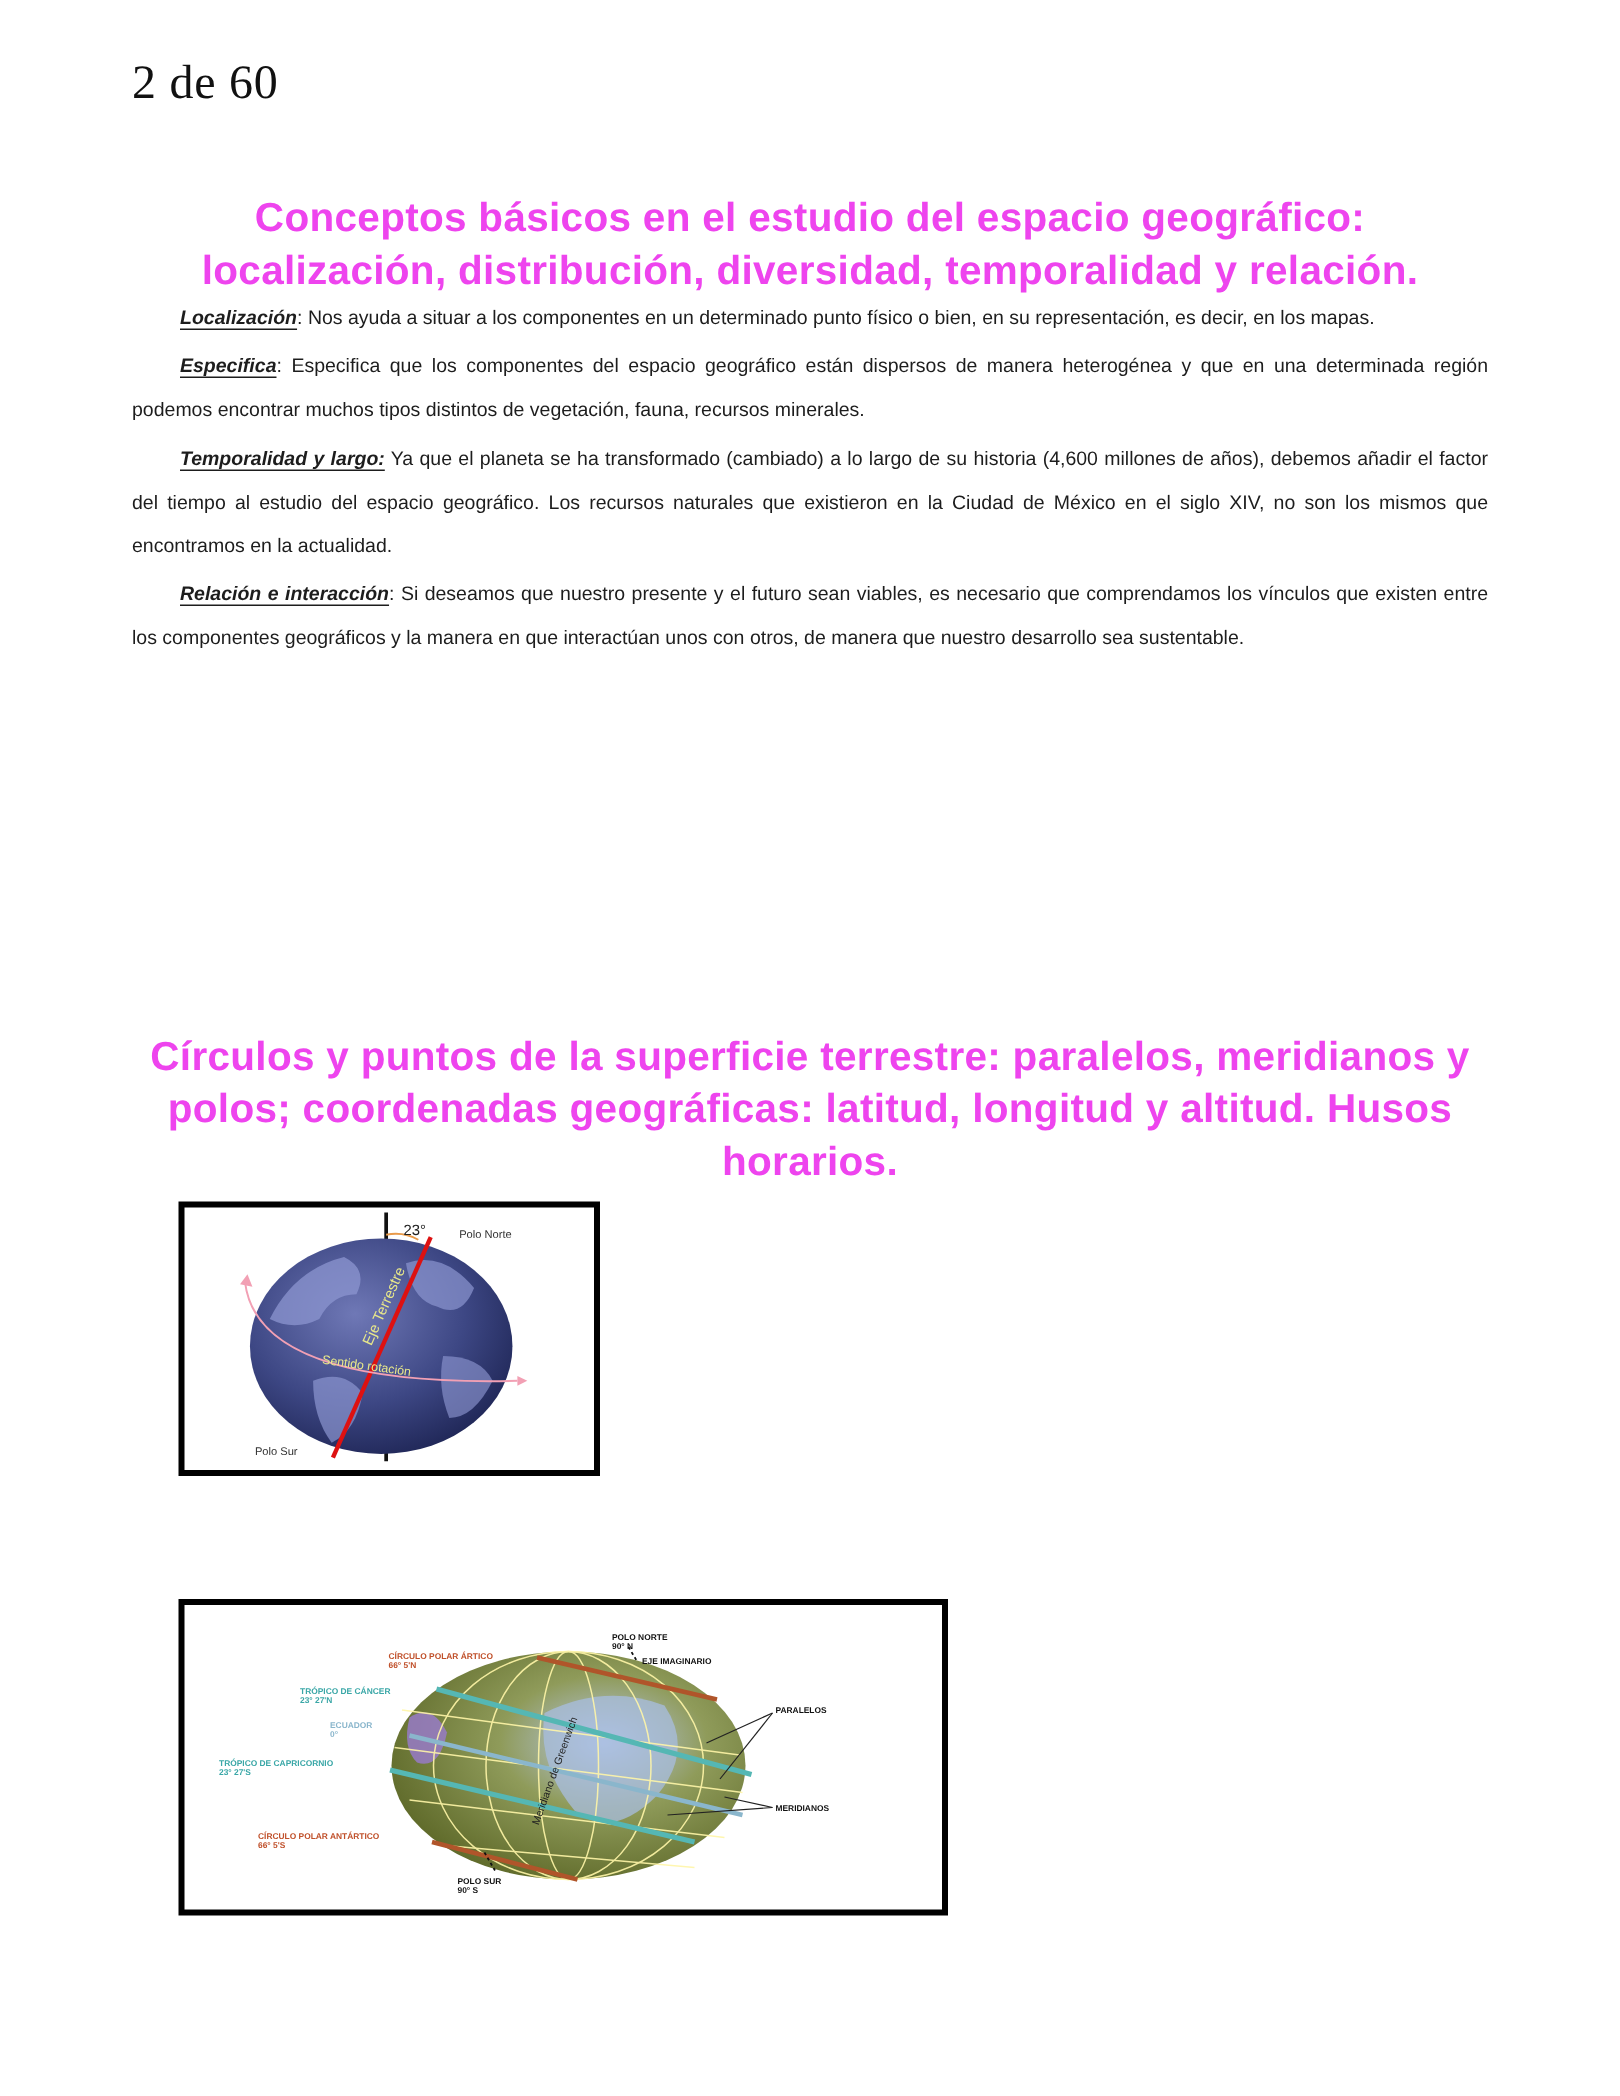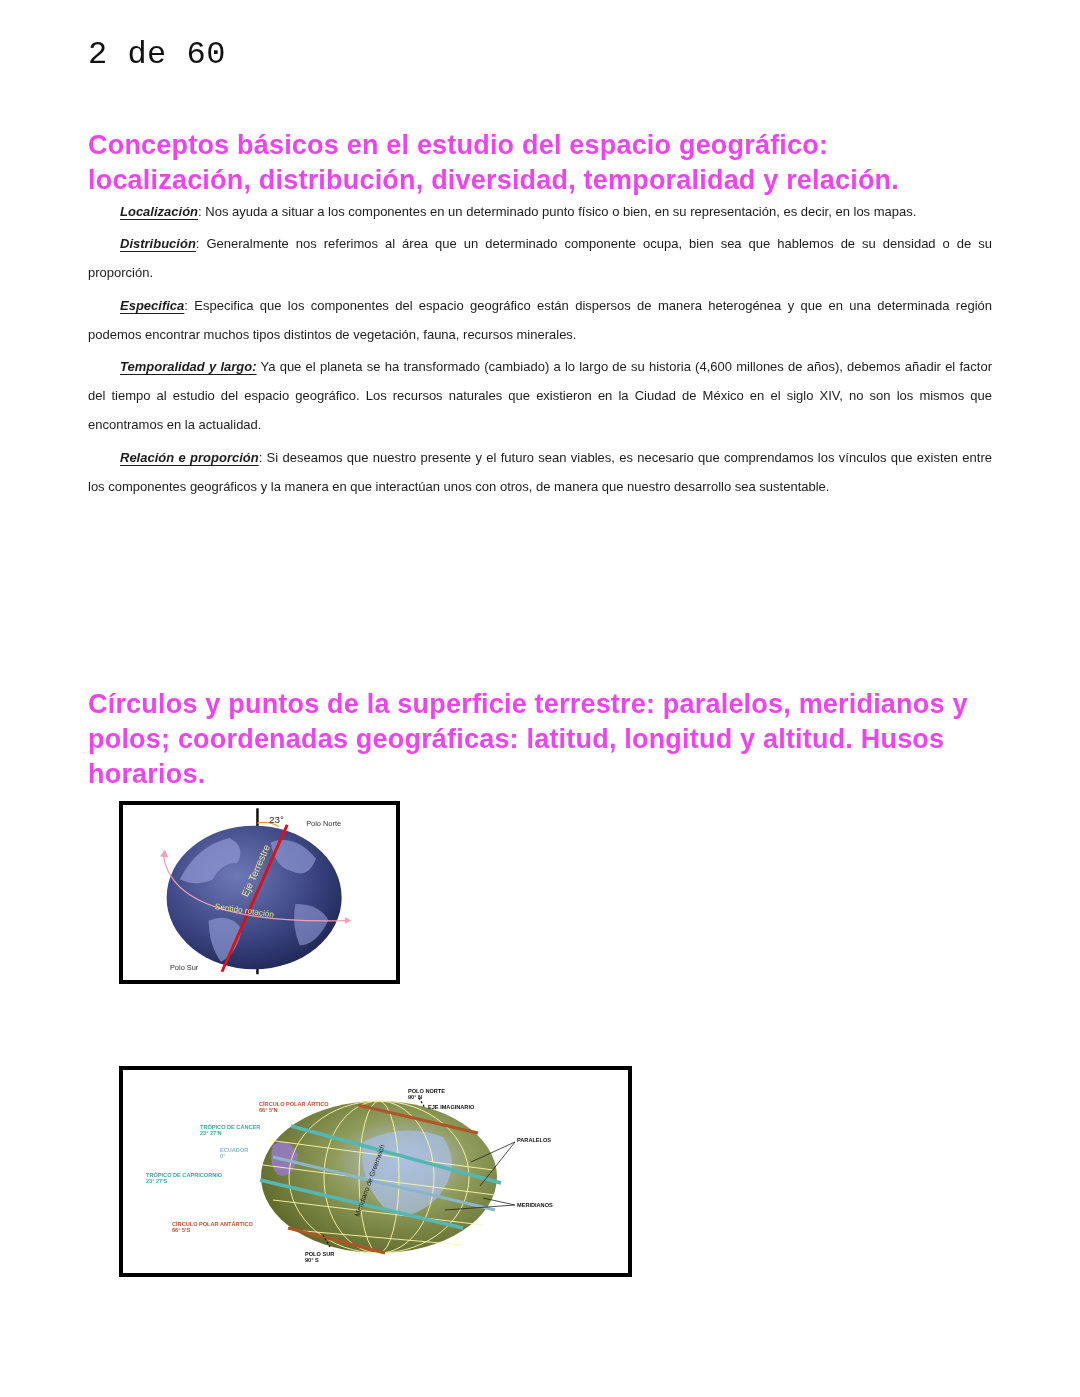--- a/index.html
+++ b/index.html
@@ -1,41 +1,40 @@
 <!DOCTYPE html>
 <html><head>
   <meta charset="utf-8">
   <style>
     html, body { margin: 0; padding: 0; background: #ffffff; }
     body { width: 1080px; height: 1397px; position: relative; overflow: hidden; font-family: "DejaVu Sans", sans-serif; color: #1a1a1a; }
-    .page-counter { position: absolute; left: 88px; top: 36px; font-family: Liberation Mono, monospace; font-size: 32px; color: #111; letter-spacing: 0.5px; }
-    .heading { position: absolute; left: 88px; width: 904px; color: #ee44ee; font-family: "Liberation Sans", sans-serif; font-weight: bold; font-size: 27px; line-height: 35px; letter-spacing: 0.2px; }
+    .page-counter { position: absolute; left: 88px; top: 36px; font-family: Liberation Serif, serif; font-size: 32px; color: #111; letter-spacing: 0.5px; }
+    .heading { position: absolute; left: 88px; width: 904px; text-align: center; color: #ee44ee; font-family: "Liberation Sans", sans-serif; font-weight: bold; font-size: 27px; line-height: 35px; letter-spacing: 0.2px; }
     .h1 { top: 128px; }
     .h2 { top: 663px; margin-top: 24px; }
     .body-text { position: absolute; left: 88px; width: 904px; top: 197px; font-family: "Liberation Sans", sans-serif; font-size: 13px; line-height: 29.2px; color: #1d1d1d; }
     .para { margin: 0 0 3px 0; text-align: justify; text-indent: 32px; }
     .term { font-weight: bold; font-style: italic; text-decoration: underline; text-underline-offset: 3px; }
     .figure { position: absolute; border: 4px solid #000; background: #fff; box-sizing: border-box; overflow: hidden; }
     .fig1 { left: 119px; top: 801px; width: 281px; height: 183px; }
     .fig2 { left: 119px; top: 1066px; width: 513px; height: 211px; }
     .figure svg { display: block; width: 100%; height: 100%; }
   </style>
 </head>
 <body>
 
 <div class="page-counter">2 de 60</div>
 
 <div class="heading h1">Conceptos básicos en el estudio del espacio geográfico: localización, distribución, diversidad, temporalidad y relación.</div>
 
 <div class="body-text">
   <p class="para"><span class="term">Localización</span><span>:</span><span> Nos ayuda a situar a los componentes en un determinado punto físico o bien, en su representación, es decir, en los mapas.</span></p>
-  <p class="para"><span class="term">Distribución</span><span>:</span><span> Generalmente nos referimos al área que un determinado componente ocupa, bien sea que hablemos de su densidad o de su proporción.</span></p>
   <p class="para"><span class="term">Especifica</span><span>:</span><span> Especifica que los componentes del espacio geográfico están dispersos de manera heterogénea y que en una determinada región podemos encontrar muchos tipos distintos de vegeta­ción, fauna, recursos minerales.</span></p>
   <p class="para"><span class="term">Temporalidad y largo:</span><span></span><span> Ya que el planeta se ha transformado (cambiado) a lo largo de su histo­ria (4,600 millones de años), debemos añadir el factor del tiempo al estudio del espacio geográfico. Los recursos naturales que existieron en la Ciudad de México en el siglo XIV, no son los mismos que encontramos en la actualidad.</span></p>
-  <p class="para"><span class="term">Relación e proporción</span><span>:</span><span> Si deseamos que nuestro presente y el futuro sean viables, es necesario que comprendamos los vínculos que existen entre los componentes geográficos y la manera en que interactúan unos con otros, de manera que nuestro desarrollo sea sustentable.</span></p>
+  <p class="para"><span class="term">Relación e interacción</span><span>:</span><span> Si deseamos que nuestro presente y el futuro sean viables, es necesario que comprendamos los vínculos que existen entre los componentes geográficos y la manera en que interactúan unos con otros, de manera que nuestro desarrollo sea sustentable.</span></p>
 </div>
 
 <div class="heading h2">Círculos y puntos de la superficie terrestre: paralelos, meridianos y polos; coordenadas geográficas: latitud, longitud y altitud. Husos horarios.</div>
 
 <div class="figure fig1">
   <svg viewBox="0 0 273 212" xmlns="http://www.w3.org/2000/svg">
     <defs>
       <radialGradient id="g1" cx="40%" cy="35%" r="70%">
         <stop offset="0%" stop-color="#6f78b6"></stop>
         <stop offset="60%" stop-color="#3d4784"></stop>

